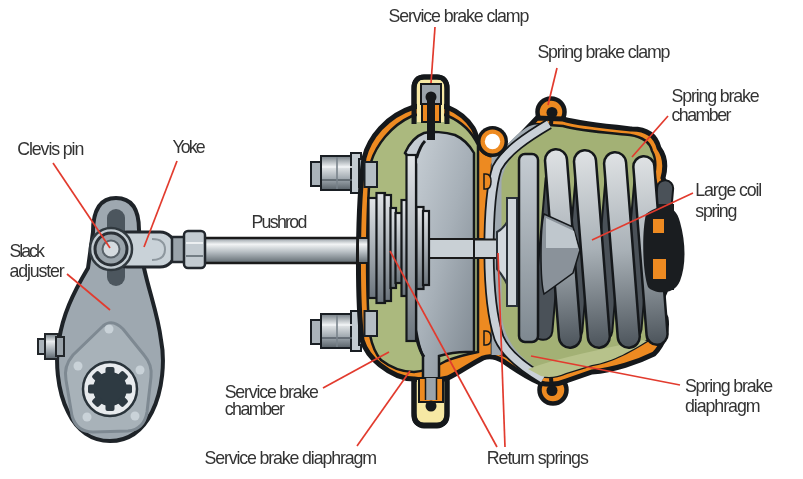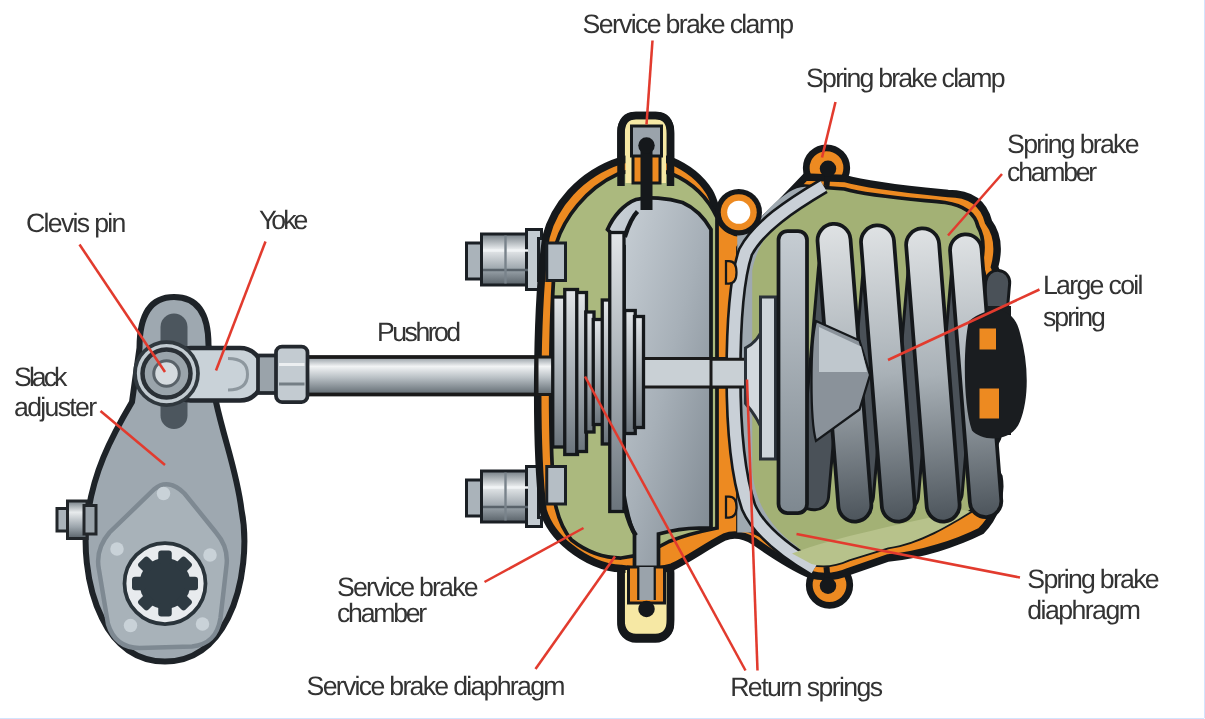--- a/index.html
+++ b/index.html
@@ -1,16 +1,16 @@
 <!DOCTYPE html>
 <html><head>
 <meta charset="utf-8">
 <style>
 html,body{margin:0;padding:0;background:#fff;}
-#wrap{width:803px;height:479px;position:relative;overflow:hidden;background:#3b82f6;}
+#wrap{width:803px;height:479px;position:relative;overflow:hidden;background:#86efac;}
 text{font-family:"Liberation Sans",sans-serif;fill:#333333;}
 </style>
 </head>
 <body>
 <div id="wrap">
 <svg width="803" height="479" viewBox="0 0 803 479">
 <defs>
 <linearGradient id="rodg" x1="0" y1="0" x2="0" y2="1">
  <stop offset="0" stop-color="#8f989f"></stop>
           <stop offset="0.25" stop-color="#f2f4f5"></stop>

